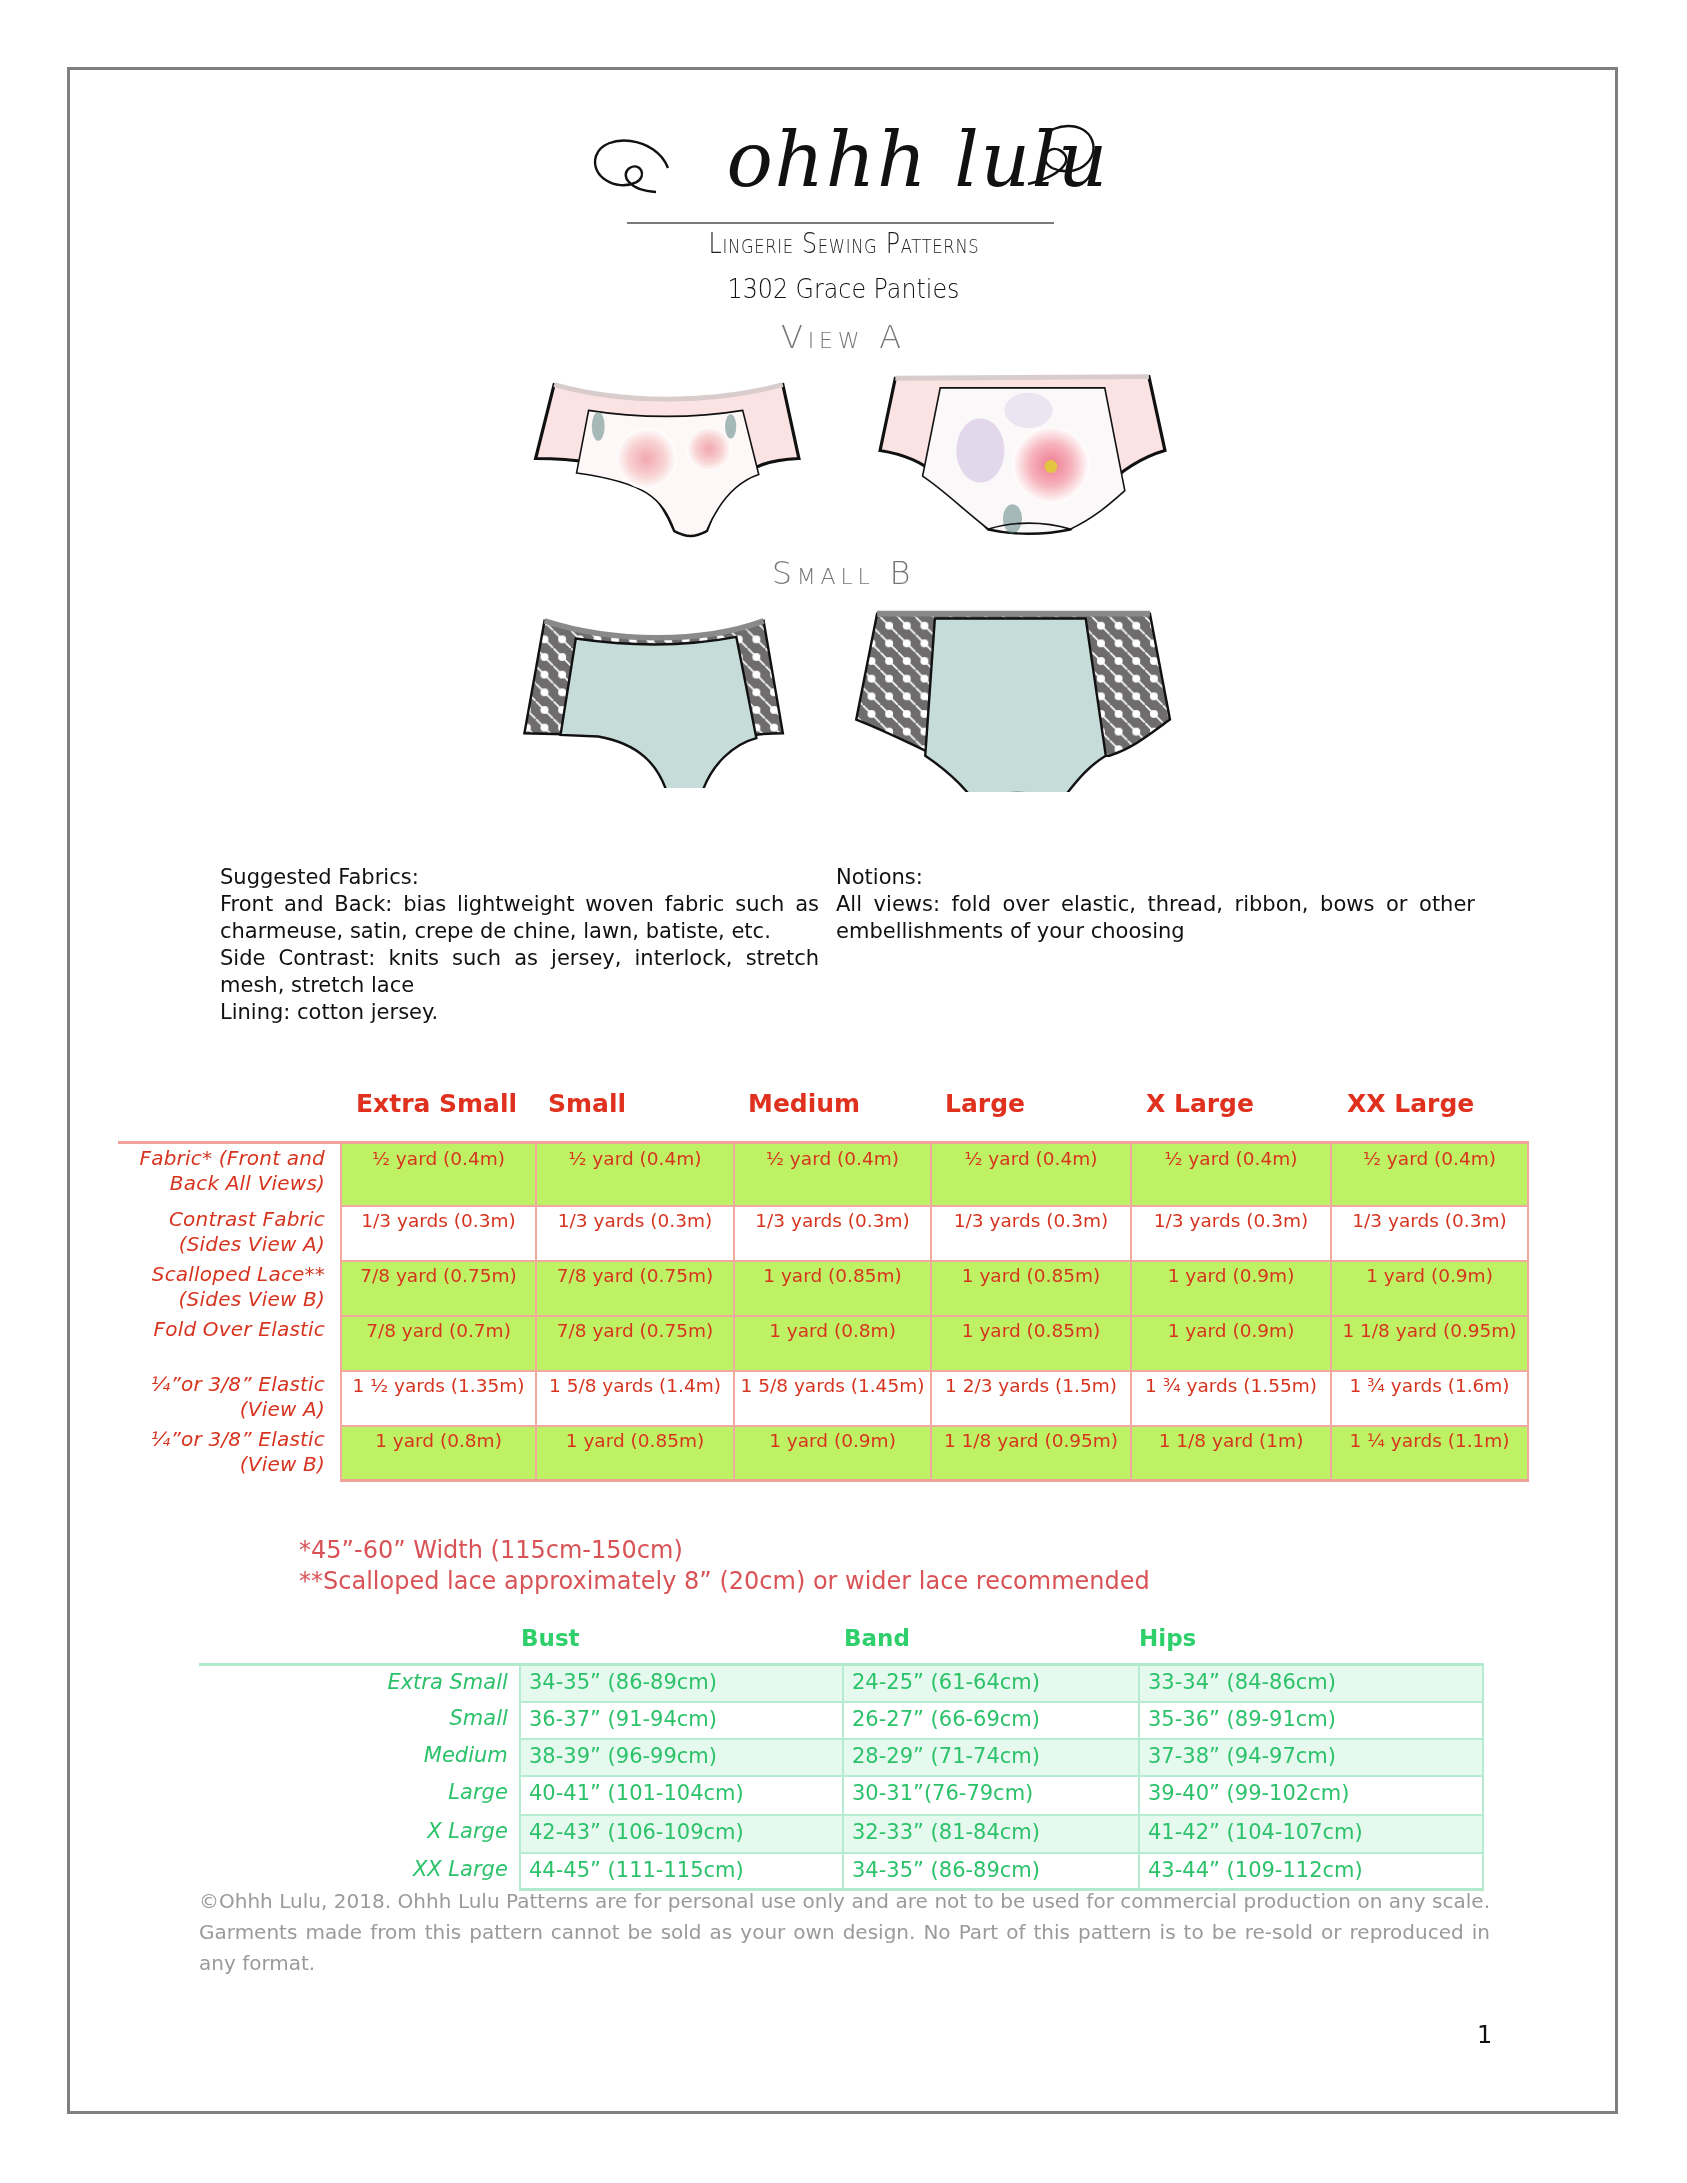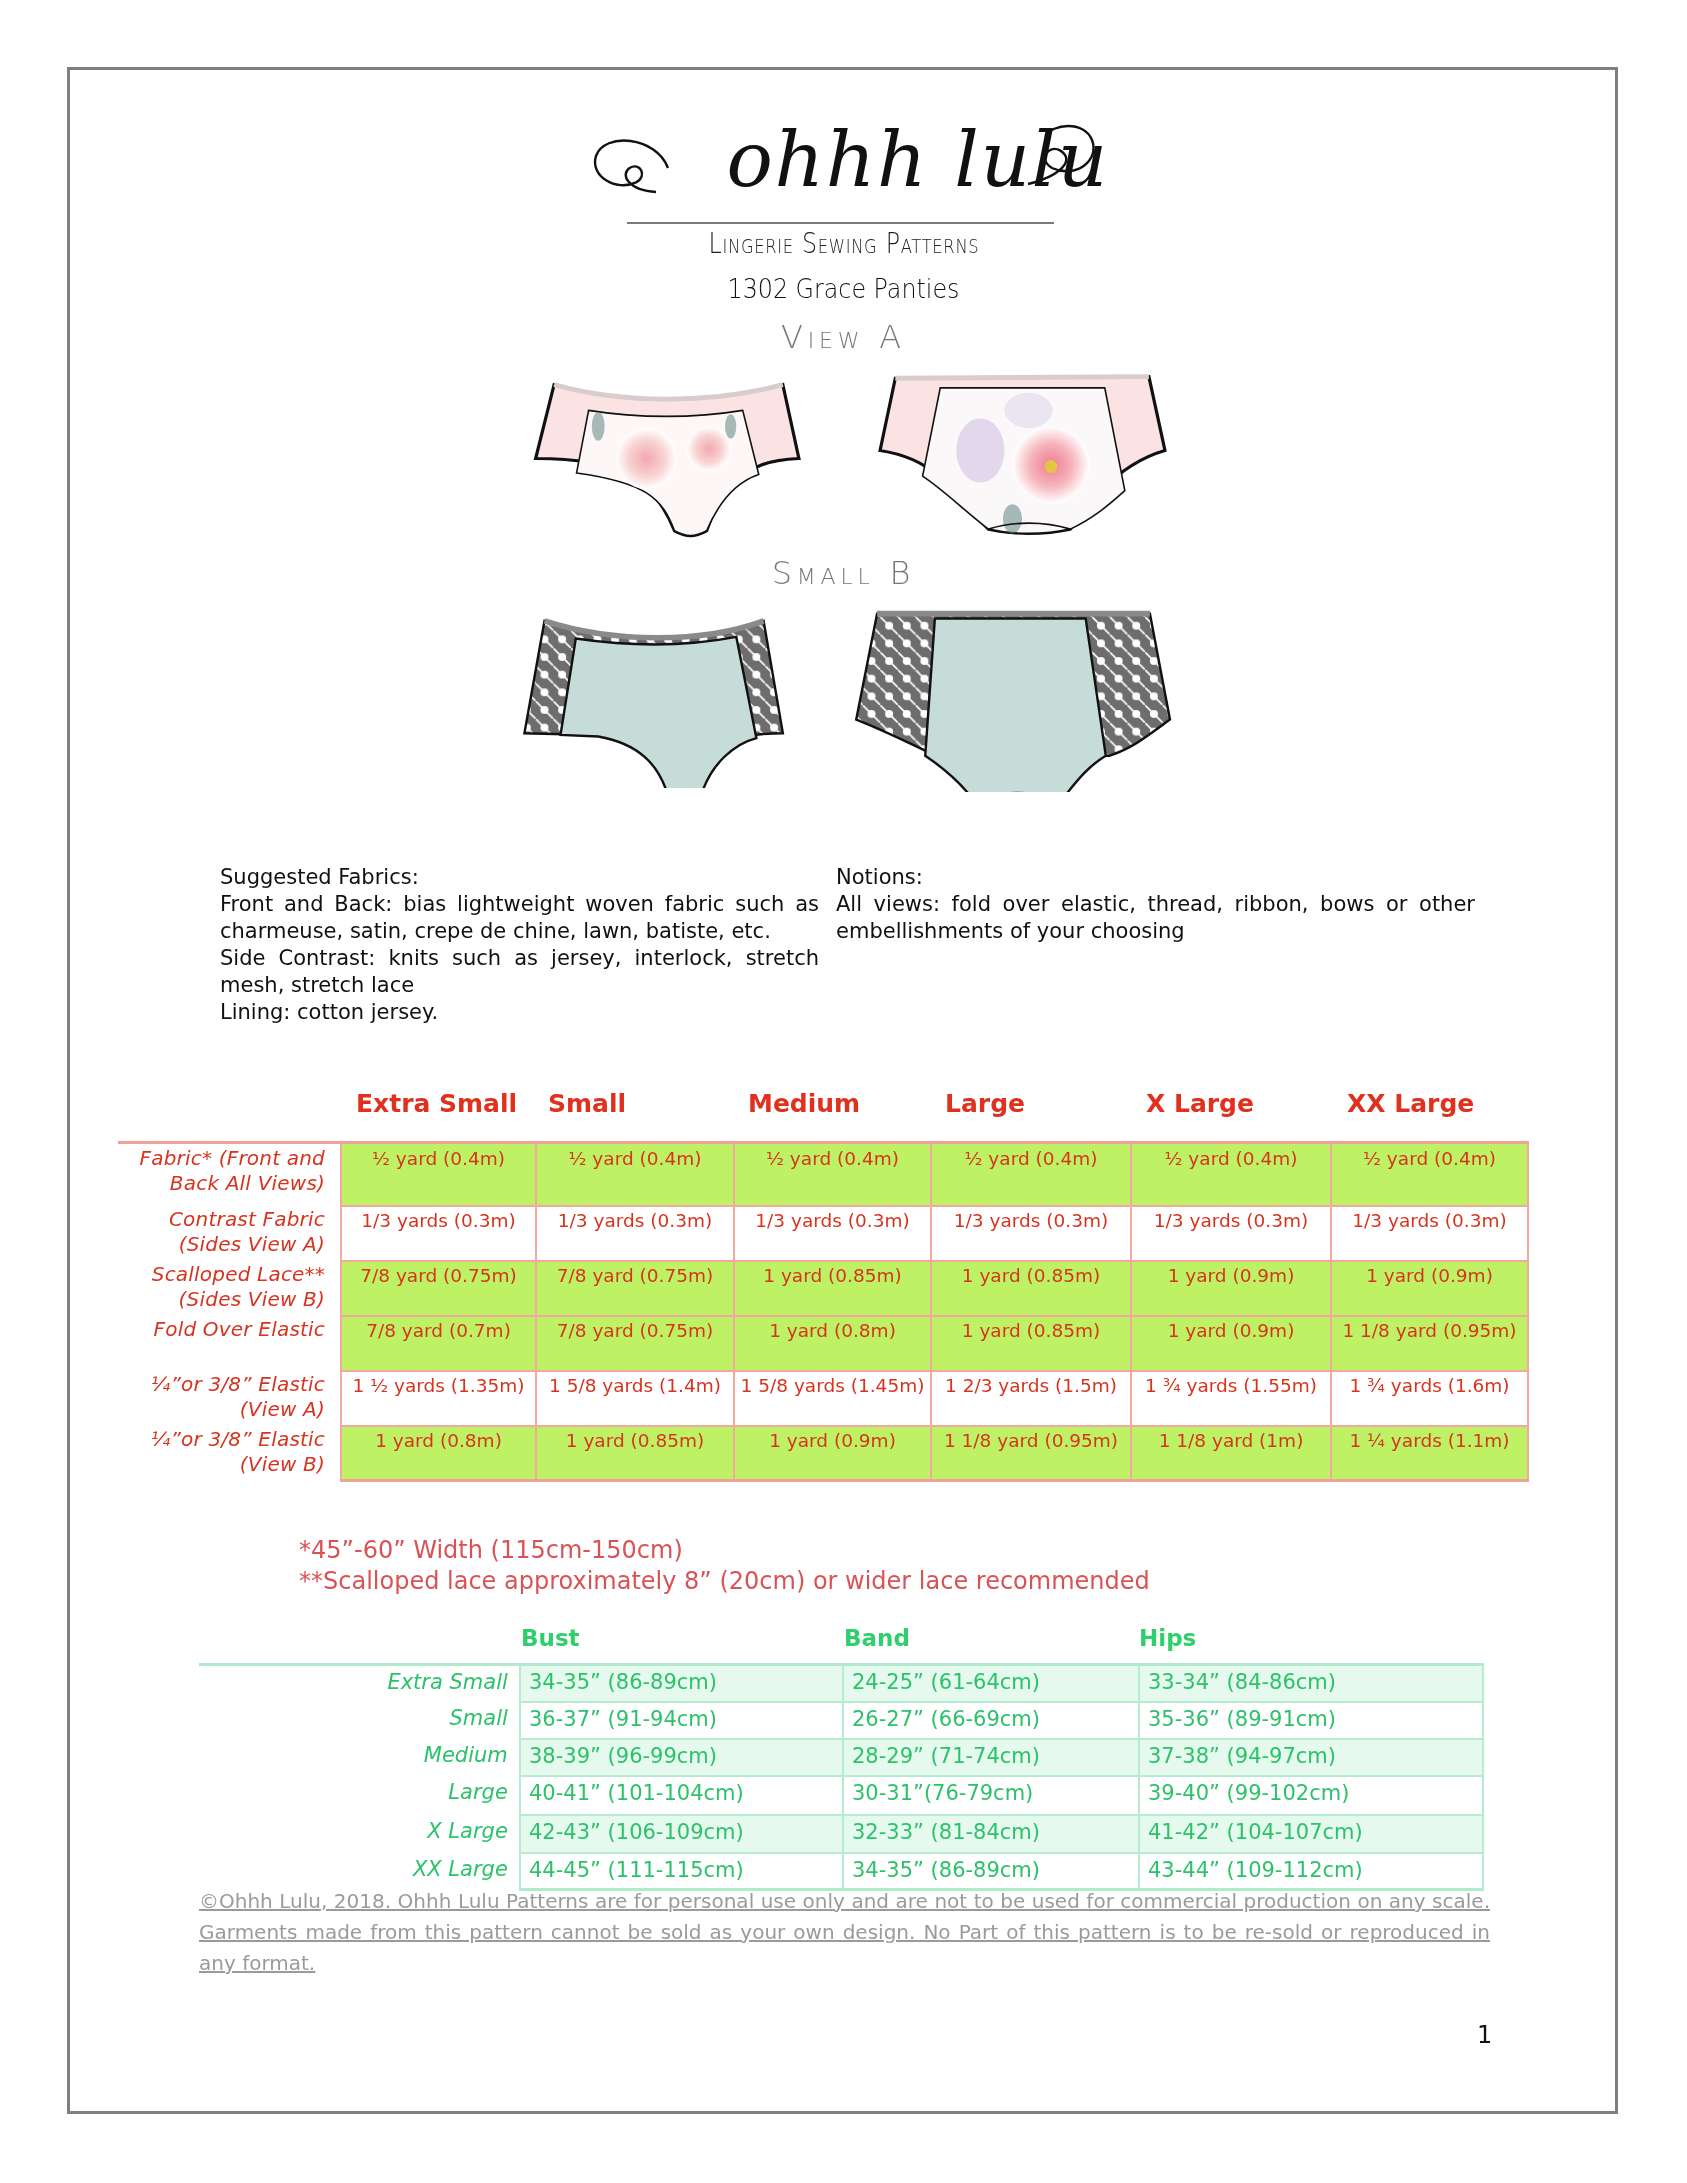--- a/index.html
+++ b/index.html
@@ -47,21 +47,21 @@
   .green-headers { position: absolute; top: 1625px; left: 0; width: 1687px; height: 32px; }
   .green-head { position: absolute; font-size: 23px; font-weight: bold; color: #2fcf6c; top: 0; }
   .green-table { position: absolute; left: 199px; top: 1663px; border-collapse: collapse; }
   .green-table td { border: 2.4px solid #b6ecd0; font-size: 21px; color: #2bc26a; text-align: left; vertical-align: top; padding: 3.2px 8px 0 8px; line-height: 27px; box-sizing: border-box; }
   .green-table td.lbl { border-left: none; border-top: none; border-bottom: none; text-align: right; font-style: italic; padding-right: 11.2px; background: #fff; }
   .green-table tr:first-child td { border-top: 3.2px solid #b1ebcb; }
   .green-table tr:last-child td.cell { border-bottom: 3.2px solid #b1ebcb; }
   .green-table tr.shade td.cell { background: #e6f9ee; }
   .green-table tr td.cell { }
 
-  .copyright { position: absolute; left: 199px; top: 1886px; width: 1291px; font-size: 20px; line-height: 31px; color: #9a9a9a; text-align: justify; text-decoration: underline; }
+  .copyright { position: absolute; left: 199px; top: 1886px; width: 1291px; font-size: 20px; line-height: 31px; color: #9a9a9a; text-align: justify; }
   .page-num { position: absolute; left: 1477px; top: 2021px; font-size: 24px; color: #111; }
 </style>
 </head>
 <body>
 
 <div class="page-border"></div>
 
 <div class="logo">
   <svg width="530" height="104" style="position:absolute;left:0;top:0" viewBox="0 0 660 130">
     <path d="M110,70 C95,30 30,25 20,55 C12,80 45,100 70,88 C85,80 75,62 62,70 C50,78 60,98 95,100" fill="none" stroke="#111" stroke-width="3"></path>

